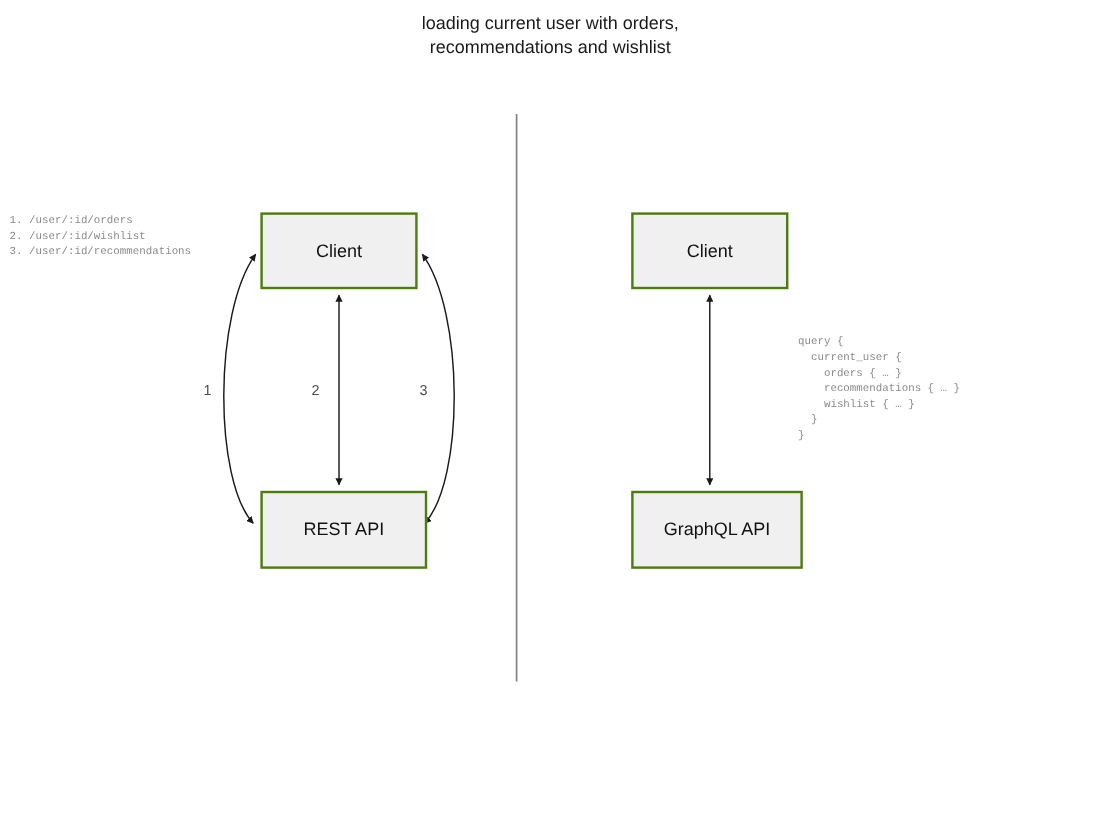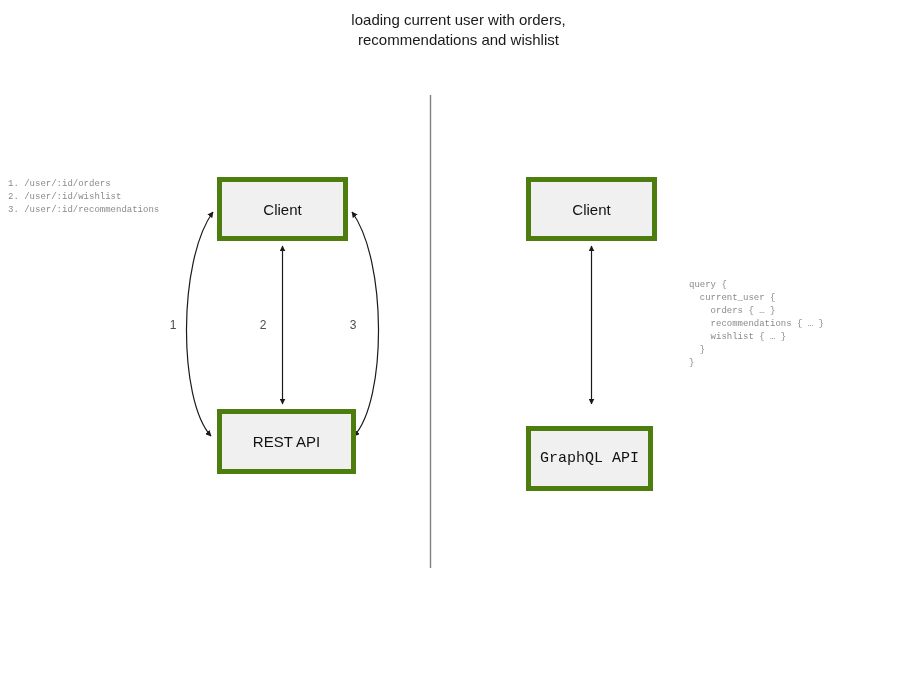--- a/index.html
+++ b/index.html
@@ -35,33 +35,33 @@
     left: 0;
     top: 0;
     width: 917px;
     height: 689px;
   }
 
   
   .node-box {
     position: absolute;
     background: #f0f0f0;
-    border: 5px solid #4d7c0f;
+    border: 2px solid #4d7c0f;
     box-sizing: border-box;
     display: flex;
     align-items: center;
     justify-content: center;
     font-size: 15px;
     color: #111111;
   }
 
   #node-client-rest  { left: 217px; top: 177px; width: 131px; height: 64px; }
   #node-rest-api     { left: 217px; top: 409px; width: 139px; height: 65px; }
   #node-client-gql   { left: 526px; top: 177px; width: 131px; height: 64px; }
-  #node-graphql-api  { left: 526px; top: 426px; width: 127px; height: 65px; font-family: Liberation Mono, monospace; }
+  #node-graphql-api  { left: 526px; top: 409px; width: 143px; height: 65px; }
 
   
   .edge-label {
     position: absolute;
     font-size: 12px;
     color: #4d4d4d;
     text-align: center;
     width: 16px;
   }
   #edge-label-1 { left: 165px; top: 318px; }
@@ -71,21 +71,21 @@
   
   .mono-note {
     position: absolute;
     font-family: "Liberation Mono", monospace;
     font-size: 9px;
     line-height: 13px;
     color: #8a8a8a;
     white-space: pre;
   }
   #rest-endpoint-list { left: 8px;   top: 178px; }
-  #graphql-query      { left: 689px; top: 279px; }
+  #graphql-query      { left: 665px; top: 279px; }
 </style>
 </head>
 <body>
 
 <div id="diagram-title">loading current user with orders,
 recommendations and wishlist</div>
 
 <svg id="connector-layer" viewBox="0 0 917 689" xmlns="http://www.w3.org/2000/svg">
 
   <defs>

